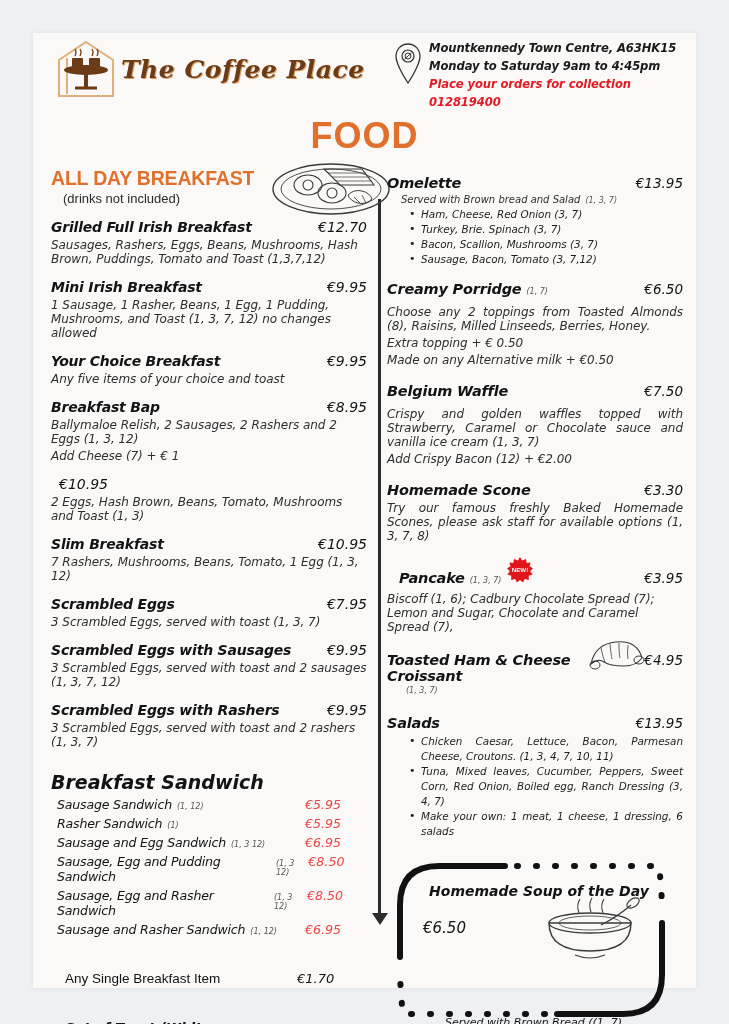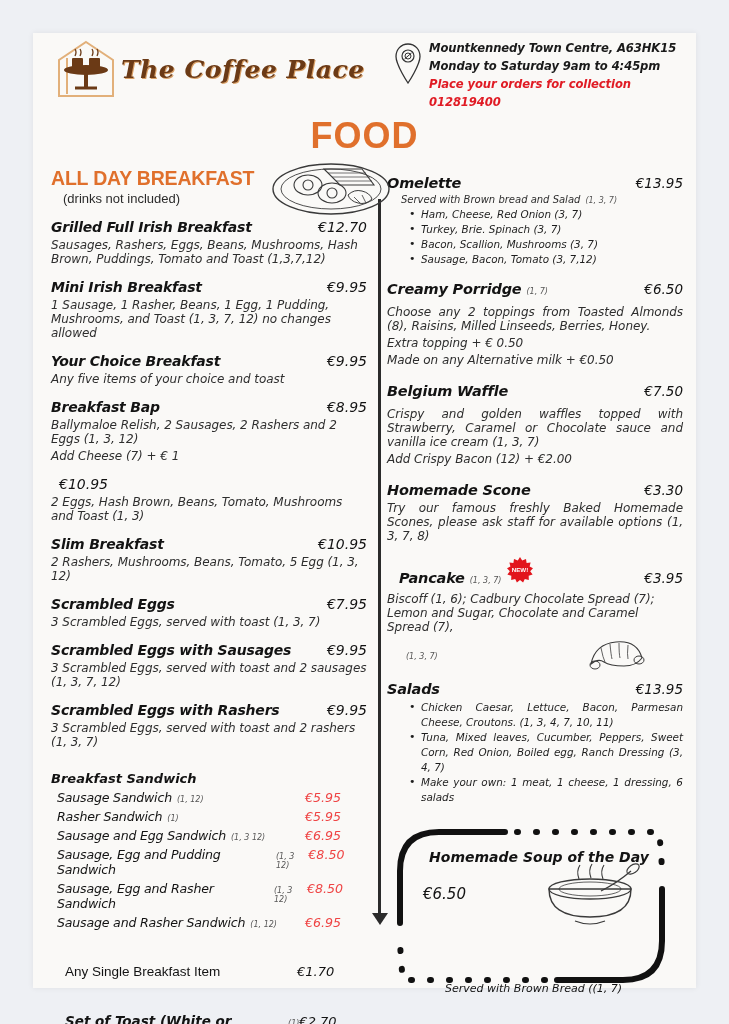--- a/index.html
+++ b/index.html
@@ -89,21 +89,21 @@
     font-family:"DejaVu Sans", sans-serif;
     font-style:italic;font-size:12px;line-height:14px;
     color:#2e2e2e;margin-top:3px;letter-spacing:-0.05px;
   }
   .item-desc.just{text-align:justify;}
   .alg{font-size:8px;color:#555;font-style:italic;padding-left:5px;}
 
   
   .sand-head{
     font-family:"DejaVu Sans", sans-serif;
-    font-style:italic;font-weight:bold;font-size:13px;
+    font-style:italic;font-weight:bold;font-size:19px;
     color:#131313;margin-top:22px;margin-bottom:3px;
   }
   .sand-row{display:flex;align-items:baseline;margin-top:4px;padding-left:6px;}
   .sand-name{
     font-family:"DejaVu Sans", sans-serif;
     font-style:italic;font-size:12.6px;color:#131313;
     letter-spacing:-0.2px;
   }
   .sand-sp{flex:1;}
   .sand-price{
@@ -283,21 +283,21 @@
           <span class="item-price">€10.95</span>
         </div>
         <div class="item-desc"> 2 Eggs, Hash Brown, Beans, Tomato, Mushrooms and Toast (1, 3)</div>
       </div>
 
       <div class="item">
         <div class="item-row">
           <span class="item-name">Slim Breakfast</span>
           <span class="item-price">€10.95</span>
         </div>
-        <div class="item-desc">2 Rashers, Mushrooms, Beans, Tomato, 5 Egg (1, 3, 12)</div>
+        <div class="item-desc">7 Rashers, Mushrooms, Beans, Tomato, 1 Egg (1, 3, 12)</div>
       </div>
 
       <div class="item">
         <div class="item-row">
           <span class="item-name">Scrambled Eggs</span>
           <span class="item-price">€7.95</span>
         </div>
         <div class="item-desc">3 Scrambled Eggs, served with toast (1, 3, 7)</div>
       </div>
 
@@ -436,20 +436,25 @@
         <div class="item-desc" style="margin-top:6px">Biscoff (1, 6); Cadbury Chocolate Spread (7); Lemon and Sugar, Chocolate and Caramel Spread (7),</div>
       </div>
 
       <div class="r-item" style="margin-top:18px;position:relative">
         <svg class="croissant-img" viewBox="0 0 62 34">
           <path d="M6 26 q4-20 25-22 q21-2 26 16 q-6 8-18 8 q-14 0-20-4 q-6-4-13 2 Z" fill="none" stroke="#3a3a3a" stroke-width="1.1"></path>
           <path d="M16 10 q2 10 4 14 M25 6 q1 11 2 15 M34 5 q0 11 1 15 M43 7 q-1 10 0 14" stroke="#3a3a3a" stroke-width="0.8" fill="none"></path>
           <ellipse cx="10" cy="27" rx="5" ry="4" fill="none" stroke="#3a3a3a" stroke-width="1"></ellipse>
           <ellipse cx="54" cy="22" rx="5" ry="4" fill="none" stroke="#3a3a3a" stroke-width="1"></ellipse>
         </svg>
+        <div class="r-row">
+          <span class="r-name">Toasted Ham &amp; Cheese Croissant</span>
+          <span class="r-sp"></span>
+          <span class="r-price">€4.95</span>
+        </div>
         <div class="alg" style="display:block;margin-left:14px;margin-top:2px">(1, 3, 7)</div>
       </div>
 
       <div class="r-item" style="margin-top:20px">
         <div class="r-row">
           <span class="r-name">Salads</span>
           <span class="r-sp"></span>
           <span class="r-price">€13.95</span>
         </div>
         <ul class="bullets just" style="margin-top:3px">

